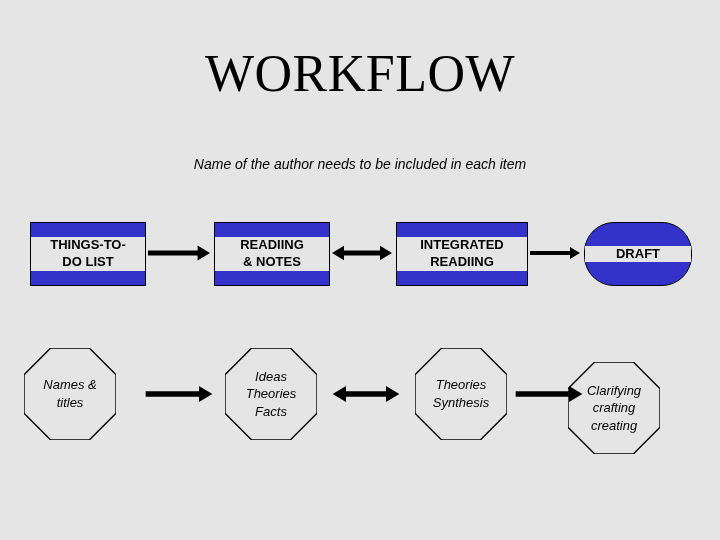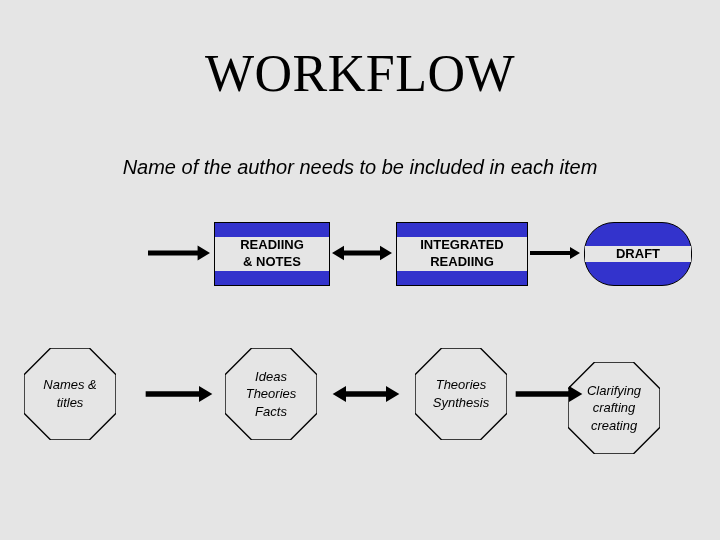--- a/index.html
+++ b/index.html
@@ -27,21 +27,21 @@
     font-weight: 400;
     letter-spacing: 0.5px;
   }
   .subtitle {
     position: absolute;
     top: 156px;
     left: 0;
     width: 100%;
     text-align: center;
     font-style: italic;
-    font-size: 20px;
+    font-size: 14px;
   }
   .box {
     position: absolute;
     background: #3333cc;
     border: 1px solid #000;
     display: flex;
     align-items: center;
     justify-content: center;
   }
   .box .label {
@@ -92,20 +92,24 @@
   }
 </style>
 </head>
 <body>
 
 <div class="slide">
 
   <div class="title">WORKFLOW</div>
   <div class="subtitle">Name of the author needs to be included in each item</div>
 
+  <div class="box" style="left:30px; top:222px; width:114px; height:62px;">
+    <div class="label">THINGS-TO-
+DO LIST</div>
+  </div>
 
   <div class="box" style="left:214px; top:222px; width:114px; height:62px;">
     <div class="label">READIING
 &amp; NOTES</div>
   </div>
 
   <div class="box" style="left:396px; top:222px; width:130px; height:62px;">
     <div class="label">INTEGRATED
 READIING</div>
   </div>

